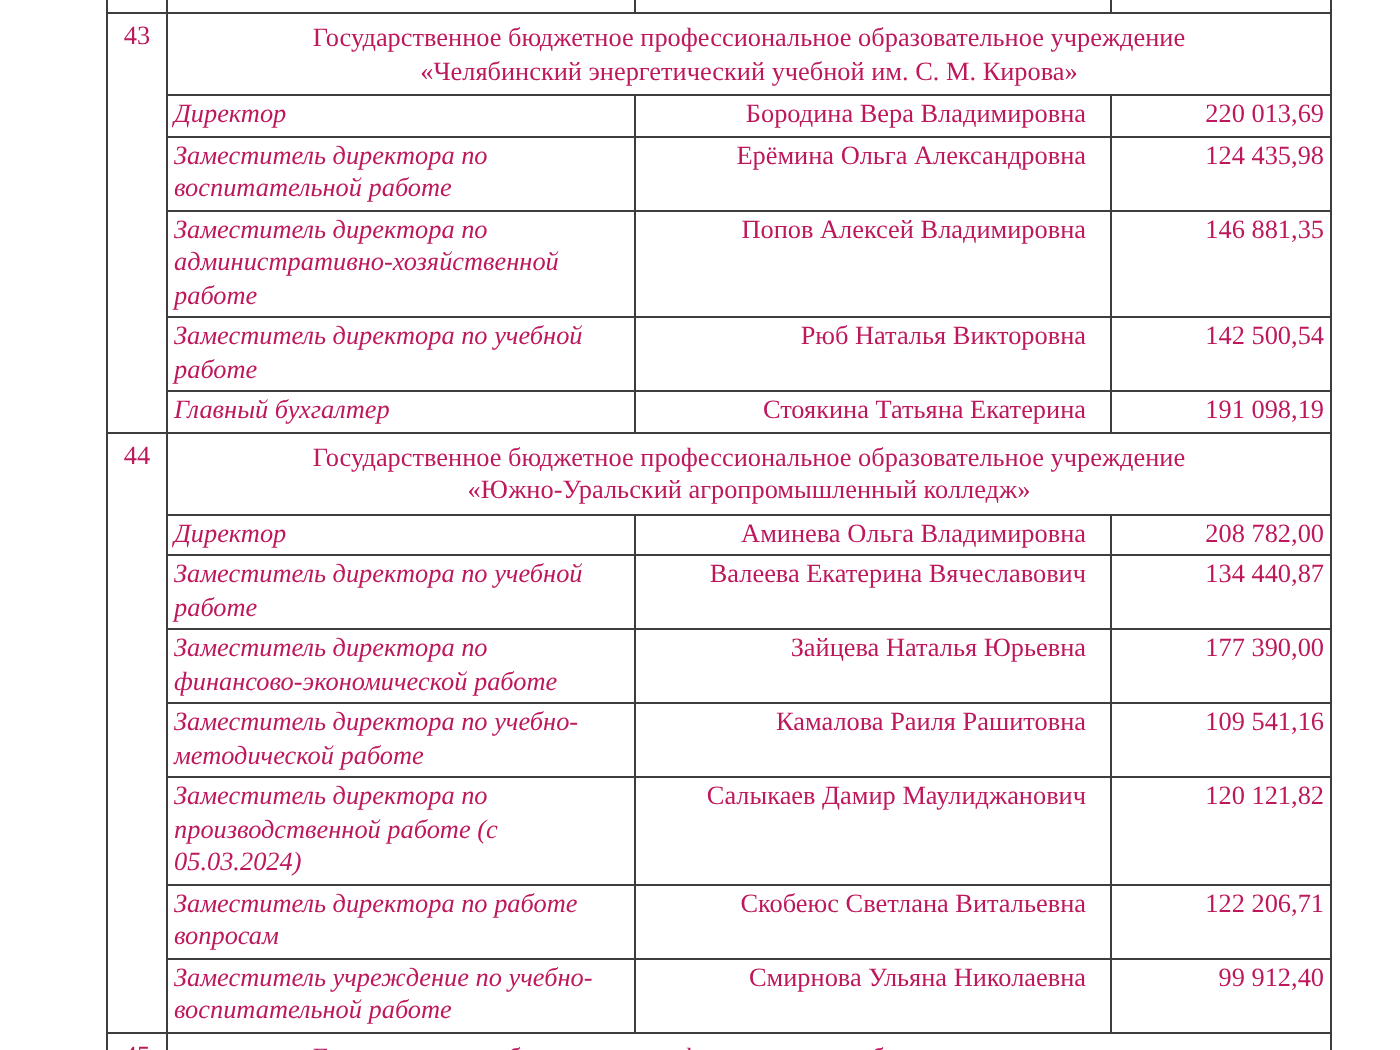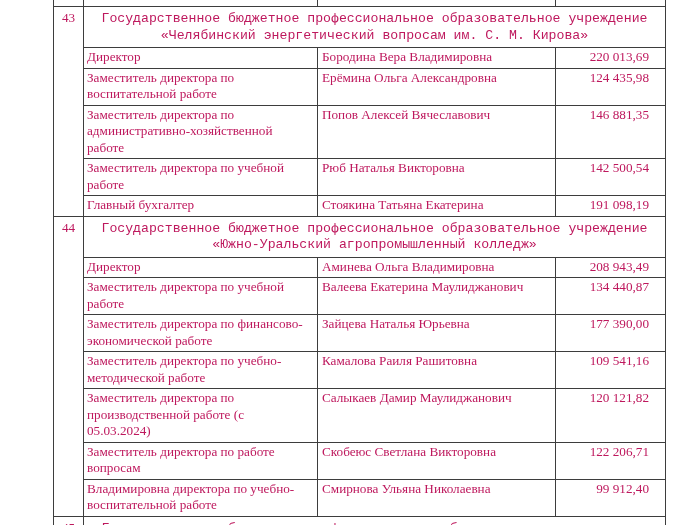--- a/index.html
+++ b/index.html
@@ -38,33 +38,33 @@
     line-height: 0;
     border-top: none;
   }
   td.num {
     text-align: center;
     padding: 3px 1px 1px 1px;
   }
   td.inst {
     text-align: center;
     padding: 4px 6px 3px 6px;
-    font-family: Liberation Mono, monospace;
   }
   .inst-line { text-align: center; }
   td.pos {
     padding: 1px 11px 2px 3px;
     text-align: left;
+    font-style: italic;
   }
   td.nam {
     padding: 1px 12px 2px 4px;
-    text-align: left;
+    text-align: right;
   }
   td.sal {
-    padding: 1px 16px 2px 2px;
+    padding: 1px 3px 2px 2px;
     text-align: right;
     white-space: nowrap;
   }
 </style>
 </head>
 <body>
 
 <div class="page">
   <table class="doc-table">
     <colgroup>
@@ -78,39 +78,39 @@
         <td></td>
         <td></td>
         <td></td>
         <td></td>
       </tr>
 
     <tr class="section-header">
       <td class="num" rowspan="6">43</td>
       <td class="inst" colspan="3">
         <div class="inst-line inst-line1">Государственное бюджетное профессиональное образовательное учреждение</div>
-        <div class="inst-line inst-line2">«Челябинский энергетический вопросам им. С. М. Кирова»</div>
+        <div class="inst-line inst-line2">«Челябинский энергетический учебной им. С. М. Кирова»</div>
       </td>
     </tr>
 
     <tr class="data-row">
       <td class="pos">Директор</td>
       <td class="nam">Бородина Вера Владимировна</td>
       <td class="sal">220 013,69</td>
     </tr>
 
     <tr class="data-row">
       <td class="pos">Заместитель директора по воспитательной работе</td>
       <td class="nam">Ерёмина Ольга Александровна</td>
       <td class="sal">124 435,98</td>
     </tr>
 
     <tr class="data-row">
       <td class="pos">Заместитель директора по административно-хозяйственной работе</td>
-      <td class="nam">Попов Алексей Вячеславович</td>
+      <td class="nam">Попов Алексей Владимировна</td>
       <td class="sal">146 881,35</td>
     </tr>
 
     <tr class="data-row">
       <td class="pos">Заместитель директора по учебной работе</td>
       <td class="nam">Рюб Наталья Викторовна</td>
       <td class="sal">142 500,54</td>
     </tr>
 
     <tr class="data-row">
@@ -123,26 +123,26 @@
       <td class="num" rowspan="8">44</td>
       <td class="inst" colspan="3">
         <div class="inst-line inst-line1">Государственное бюджетное профессиональное образовательное учреждение</div>
         <div class="inst-line inst-line2">«Южно-Уральский агропромышленный колледж»</div>
       </td>
     </tr>
 
     <tr class="data-row">
       <td class="pos">Директор</td>
       <td class="nam">Аминева Ольга Владимировна</td>
-      <td class="sal">208 943,49</td>
+      <td class="sal">208 782,00</td>
     </tr>
 
     <tr class="data-row">
       <td class="pos">Заместитель директора по учебной работе</td>
-      <td class="nam">Валеева Екатерина Маулиджанович</td>
+      <td class="nam">Валеева Екатерина Вячеславович</td>
       <td class="sal">134 440,87</td>
     </tr>
 
     <tr class="data-row">
       <td class="pos">Заместитель директора по финансово-экономической работе</td>
       <td class="nam">Зайцева Наталья Юрьевна</td>
       <td class="sal">177 390,00</td>
     </tr>
 
     <tr class="data-row">
@@ -152,26 +152,26 @@
     </tr>
 
     <tr class="data-row">
       <td class="pos">Заместитель директора по производственной работе (с 05.03.2024)</td>
       <td class="nam">Салыкаев Дамир Маулиджанович</td>
       <td class="sal">120 121,82</td>
     </tr>
 
     <tr class="data-row">
       <td class="pos">Заместитель директора по работе вопросам</td>
-      <td class="nam">Скобеюс Светлана Викторовна</td>
+      <td class="nam">Скобеюс Светлана Витальевна</td>
       <td class="sal">122 206,71</td>
     </tr>
 
     <tr class="data-row">
-      <td class="pos">Владимировна директора по учебно-воспитательной работе</td>
+      <td class="pos">Заместитель учреждение по учебно-воспитательной работе</td>
       <td class="nam">Смирнова Ульяна Николаевна</td>
       <td class="sal">99 912,40</td>
     </tr>
 
     <tr class="section-header">
       <td class="num" rowspan="1">45</td>
       <td class="inst" colspan="3">
         <div class="inst-line inst-line1">Государственное бюджетное профессиональное образовательное учреждение</div>
         <div class="inst-line inst-line2"></div>
       </td>

